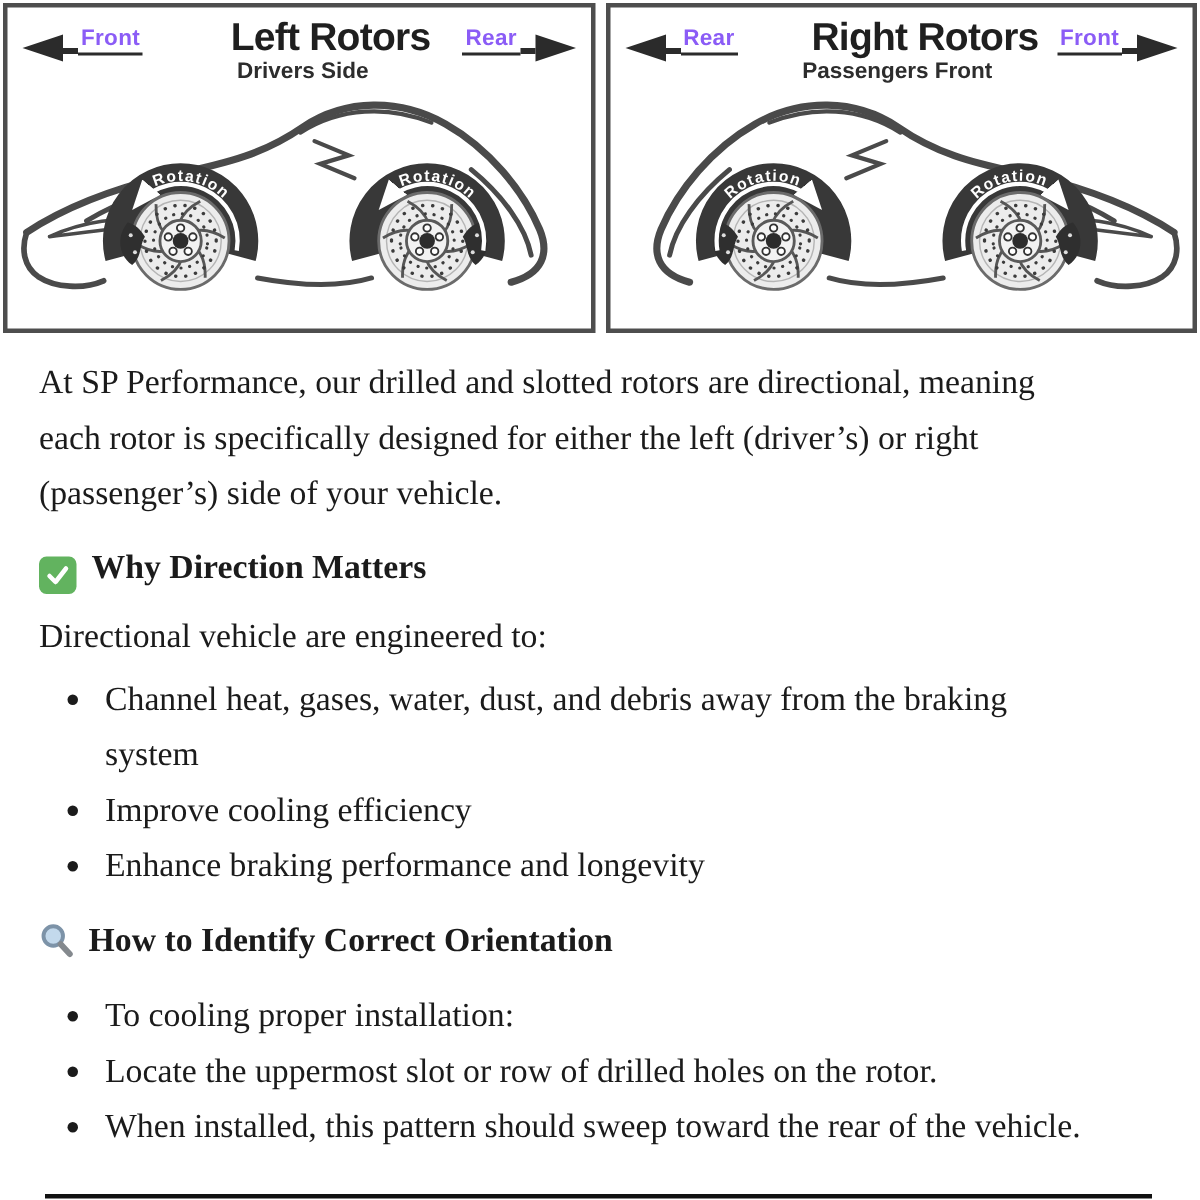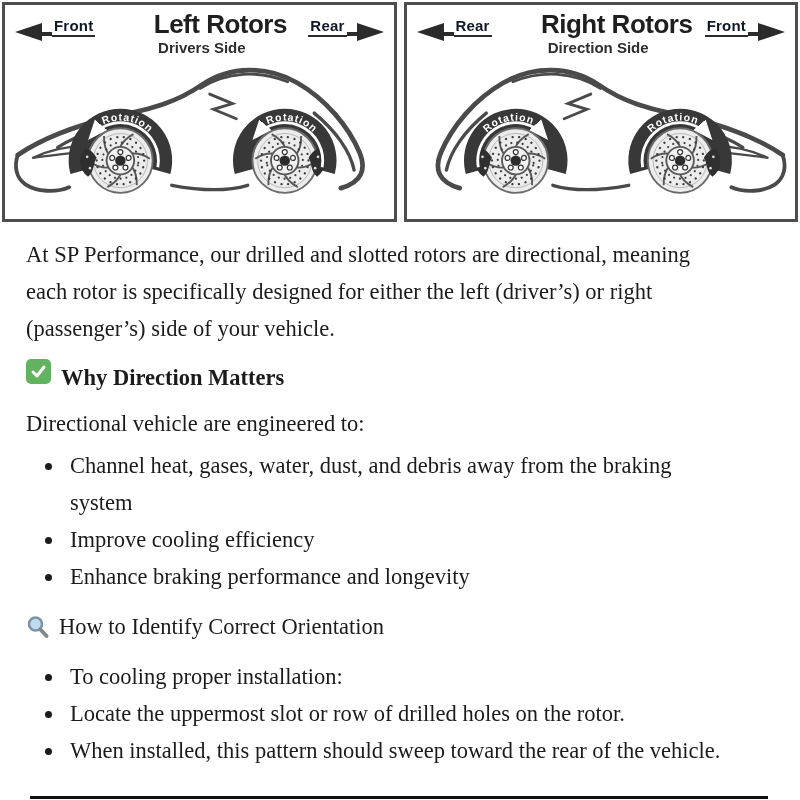--- a/index.html
+++ b/index.html
@@ -5,45 +5,45 @@
   html,body{margin:0;padding:0;background:#fff;}
   .page{position:relative;width:800px;height:800px;background:#fff;overflow:hidden;
         font-family:"Liberation Serif",serif;color:#1b1b1b;}
 
   
   .diagram{display:flex;gap:7px;margin:2px 2px 0 2px;}
   .panel{flex:1;border:3px solid #4e4e4e;background:#fff;height:214px;overflow:hidden;}
   .panel-header{display:flex;justify-content:space-between;align-items:flex-start;
                 padding:6px 10px 0 10px;font-family:"Liberation Sans",sans-serif;}
   .dirlabel{display:flex;align-items:flex-end;margin-top:6px;}
-  .dirtext{font-weight:bold;font-size:15px;color:#0f172a;border-bottom:2.5px solid #2b2b2b;
+  .dirtext{font-weight:bold;font-size:15px;color:#8b5cf6;border-bottom:2.5px solid #2b2b2b;
            padding:0 2px 1px 2px;letter-spacing:.2px;}
   .tri-left{width:0;height:0;border-top:9px solid transparent;border-bottom:9px solid transparent;
             border-right:27px solid #2b2b2b;margin-bottom:-4px;}
   .tri-right{width:0;height:0;border-top:9px solid transparent;border-bottom:9px solid transparent;
              border-left:27px solid #2b2b2b;margin-bottom:-4px;}
   .tail{width:10px;height:4px;background:#2b2b2b;margin-bottom:1px;}
   .titleblock{text-align:center;line-height:1.05;}
   .ptitle{font-weight:800;font-size:26px;color:#1f1f1f;letter-spacing:-0.5px;margin-left:37px;}
   .psub{font-weight:bold;font-size:15px;color:#2d2d2d;margin-top:2px;}
   .car{display:block;width:100%;height:152px;margin-top:2px;}
   .rot{font-family:"Liberation Sans",sans-serif;font-weight:bold;font-size:11px;fill:#fff;letter-spacing:1px;}
   .rota{fill:none;stroke:#fff;stroke-width:3;}
 
   
   .content{padding:8px 26px 0 26px;font-size:22.5px;line-height:37px;}
   .content p{margin:0;}
   .intro{max-width:708px;margin-top:6px !important;}
-  .h-check{display:flex;align-items:flex-start;gap:10px;font-size:22.5px;margin:12px 0 0 0;font-weight:bold;}
+  .h-check{display:flex;align-items:flex-end;gap:10px;font-size:22.5px;margin:12px 0 0 0;font-weight:bold;}
   .check-badge{width:25px;height:25px;border-radius:5px;background:#62b35f;display:inline-flex;
                align-items:center;justify-content:center;flex:0 0 auto;}
   .lead{margin-top:9px !important;}
   .content ul{margin:5px 0 0 0;padding:0 0 0 39px;list-style:disc;}
   .content li{max-width:666px;padding-left:5px;}
-  .h-mag{display:flex;align-items:center;gap:9px;font-size:22.5px;font-weight:normal;margin:13px 0 0 0;}
+  .h-mag{display:flex;align-items:center;gap:9px;font-size:22.5px;font-weight:bold;margin:13px 0 0 0;}
   .ul2{margin-top:13px !important;}
   .bottom-rule{position:absolute;left:30px;top:796px;width:738px;height:3px;background:#111;}
 </style>
 </head>
 <body>
 
 <div class="page">
 
   <svg width="0" height="0" style="position:absolute" aria-hidden="true">
     <defs>
@@ -124,21 +124,21 @@
 
     <div class="panel">
       <div class="panel-header">
         <span class="dirlabel">
           <span class="tri-left"></span>
           <span class="tail"></span>
           <span class="dirtext">Rear</span>
         </span>
         <div class="titleblock">
           <div class="ptitle">Right Rotors</div>
-          <div class="psub">Direction Side</div>
+          <div class="psub">Passengers Front</div>
         </div>
         <span class="dirlabel">
           <span class="dirtext">Front</span>
           <span class="tail"></span>
           <span class="tri-right"></span>
         </span>
       </div>
       <svg class="car" viewBox="0 0 390 160">
         <g transform="translate(390,0) scale(-1,1)">
           <use href="#car-body"></use>

